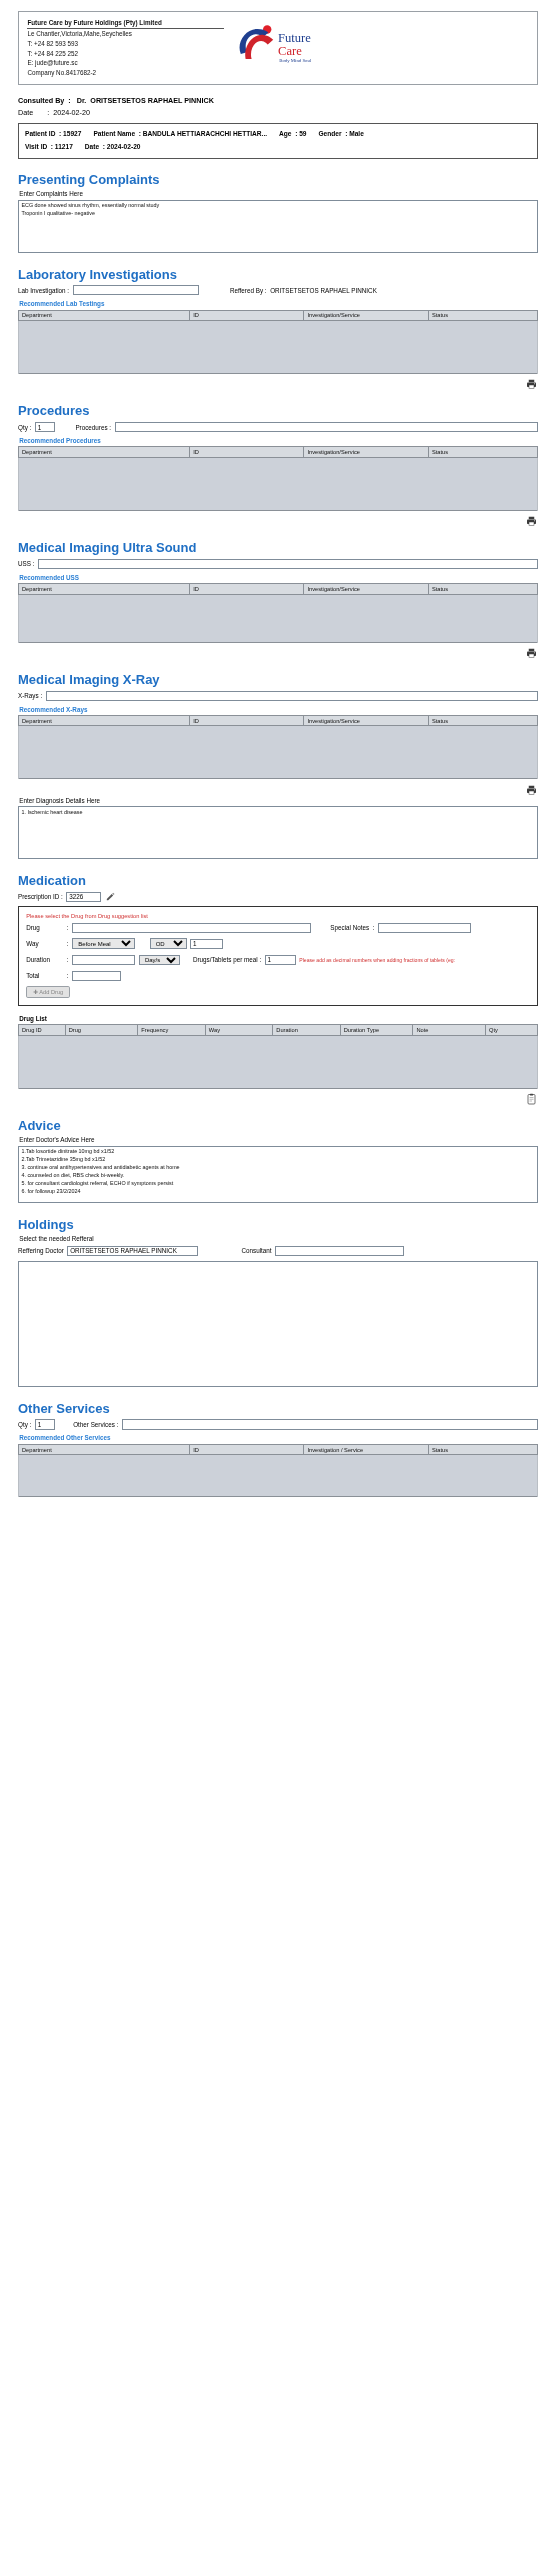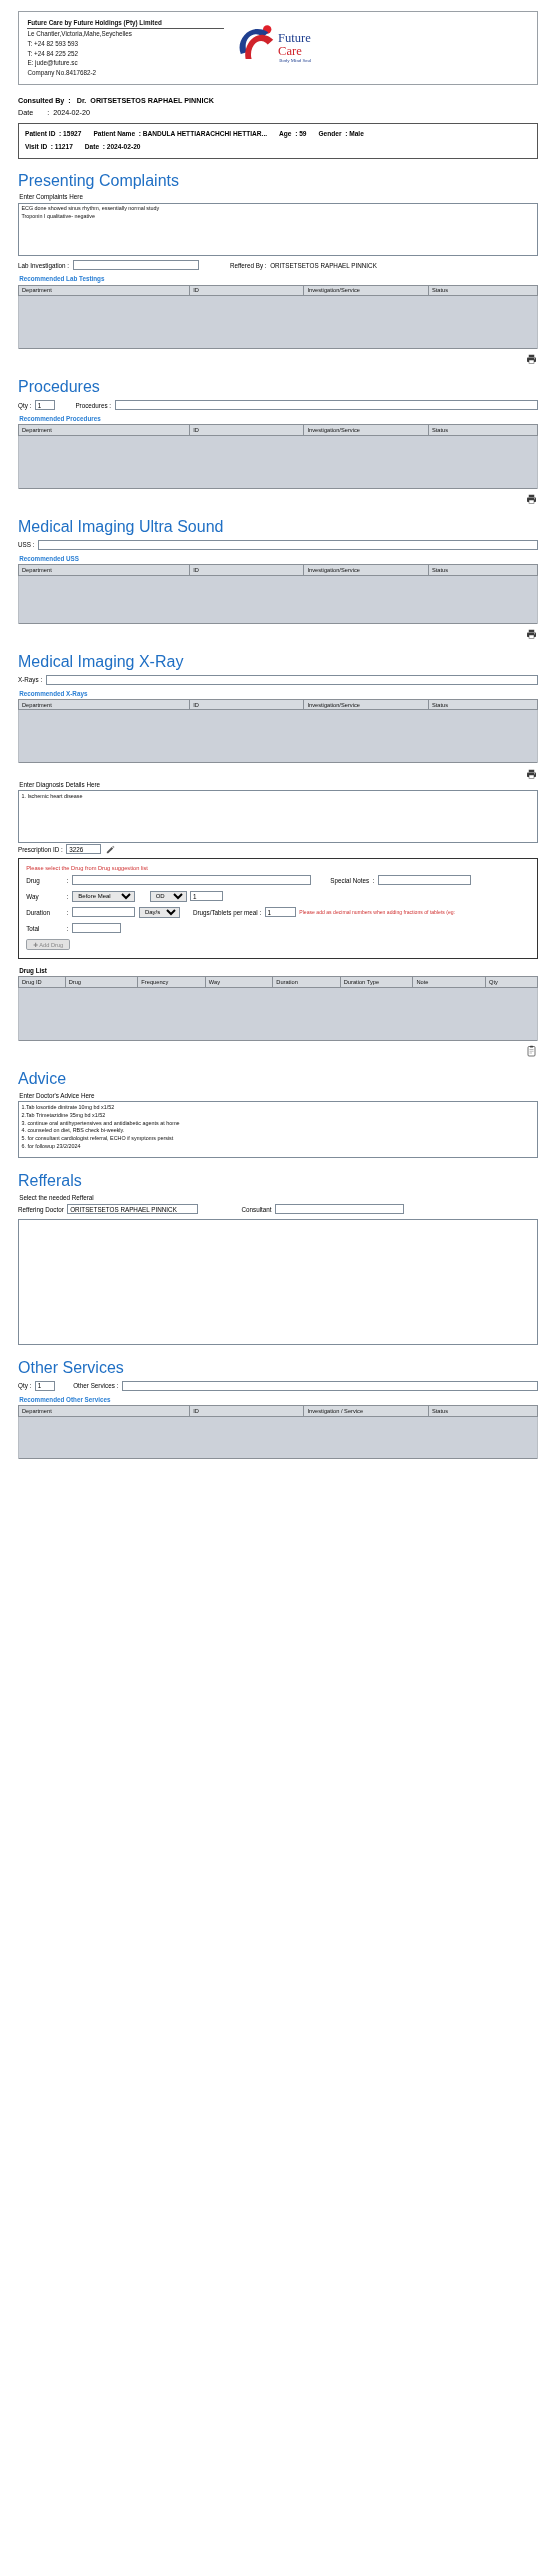--- a/index.html
+++ b/index.html
@@ -47,22 +47,22 @@
     margin-bottom:13px;
   }
   .patient-bar .row { display:flex; align-items:center; gap:3.6px; line-height:1.9; }
   .patient-bar .k { font-weight:bold; }
   .patient-bar .v { font-weight:bold; color:#000; }
   .patient-bar .sep { display:inline-block; width:4.8px; }
 
   
   h2.sect {
     color:#1f6fc4;
-    font-size:16px;
-    font-weight:normal;
+    font-size:13px;
+    font-weight:bold;
     margin:13px 0 3.6px 0;
   }
   .sub-label { font-size:6.3px; margin:1.2px 0 2.4px 1.2px; }
   .blue-link { color:#2a7fd4; font-size:6.3px; font-weight:bold; margin:4.8px 0 2.4px 1.2px; }
 
   
   input.txt {
     border:0.6px solid #7f8c99;
     height:10.2px;
     font-family:"Liberation Sans", sans-serif;
@@ -216,20 +216,21 @@
     </div>
   </div>
 
   
   <h2 class="sect">Presenting Complaints</h2>
   <div class="sub-label">Enter Complaints Here</div>
   <textarea class="ta complaints-ta" style="">ECG done showed sinus rhythm, essentially normal study
 Troponin I qualitative- negative</textarea>
 
   
+  <h2 class="sect">Laboratory  Investigations</h2>
   <div class="inline mt6">
     <span class="small-lbl">Lab Investigation :</span>
     <input class="txt" style="width: 126px;" value="">
     <span style="width:24px"></span>
     <span class="small-lbl">Reffered By :</span>
     <span class="small-lbl">ORITSETSETOS RAPHAEL PINNICK</span>
   </div>
   <div class="blue-link">Recommended Lab Testings</div>
   <table class="grid">
     <thead>
@@ -349,20 +350,21 @@
       <rect x="7" y="14" width="10" height="7" fill="#fff" stroke="#3b3b3b"></rect>
       <circle cx="18.3" cy="11.3" r="1" fill="#fff"></circle>
     </svg>
   </div>
 
   
   <div class="sub-label">Enter Diagnosis Details Here</div>
   <textarea class="ta diag-ta" style="">1. Ischemic heart disease</textarea>
 
   
+  <h2 class="sect">Medication</h2>
   <div class="rx-row">
     <span class="small-lbl">Prescription ID :</span>
     <input class="txt" style="width: 35px;" value="3226">
     <svg width="10.8" height="9.6" viewBox="0 0 24 24">
       <path d="M3 17.2L15.3 5l3.6 3.6L6.6 20.8H3z" fill="#555"></path>
       <path d="M16.6 3.7l2.1-2.1 3.6 3.6-2.1 2.1z" fill="#888"></path>
     </svg>
   </div>
 
   <div class="med-box">
@@ -452,21 +454,21 @@
   <h2 class="sect">Advice</h2>
   <div class="sub-label">Enter Doctor's Advice Here</div>
   <textarea class="ta advice-ta" style="">1.Tab losortide dinitrate 10mg bd x1/52
 2.Tab Trimetazidine 35mg bd x1/52
 3. continue oral antihypertensives and antidiabetic agents at home
 4. counseled on diet, RBS check bi-weekly.
 5. for consultant cardiologist referral, ECHO if symptoms persist
 6. for followup 23/2/2024</textarea>
 
   
-  <h2 class="sect">Refferals</h2>
+  <h2 class="sect">Holdings</h2>
   <div class="sub-label">Select the needed Refferal</div>
   <div class="inline mt6">
     <span class="small-lbl">Reffering Doctor</span>
     <input class="txt" style="width: 131px;" value="ORITSETSETOS RAPHAEL PINNICK">
     <span style="width:36px"></span>
     <span class="small-lbl">Consultant</span>
     <input class="txt" style="width: 129px;" value="">
   </div>
   <div style="margin-top:4.8px">
     <textarea class="ta referral-ta" style=""></textarea>

